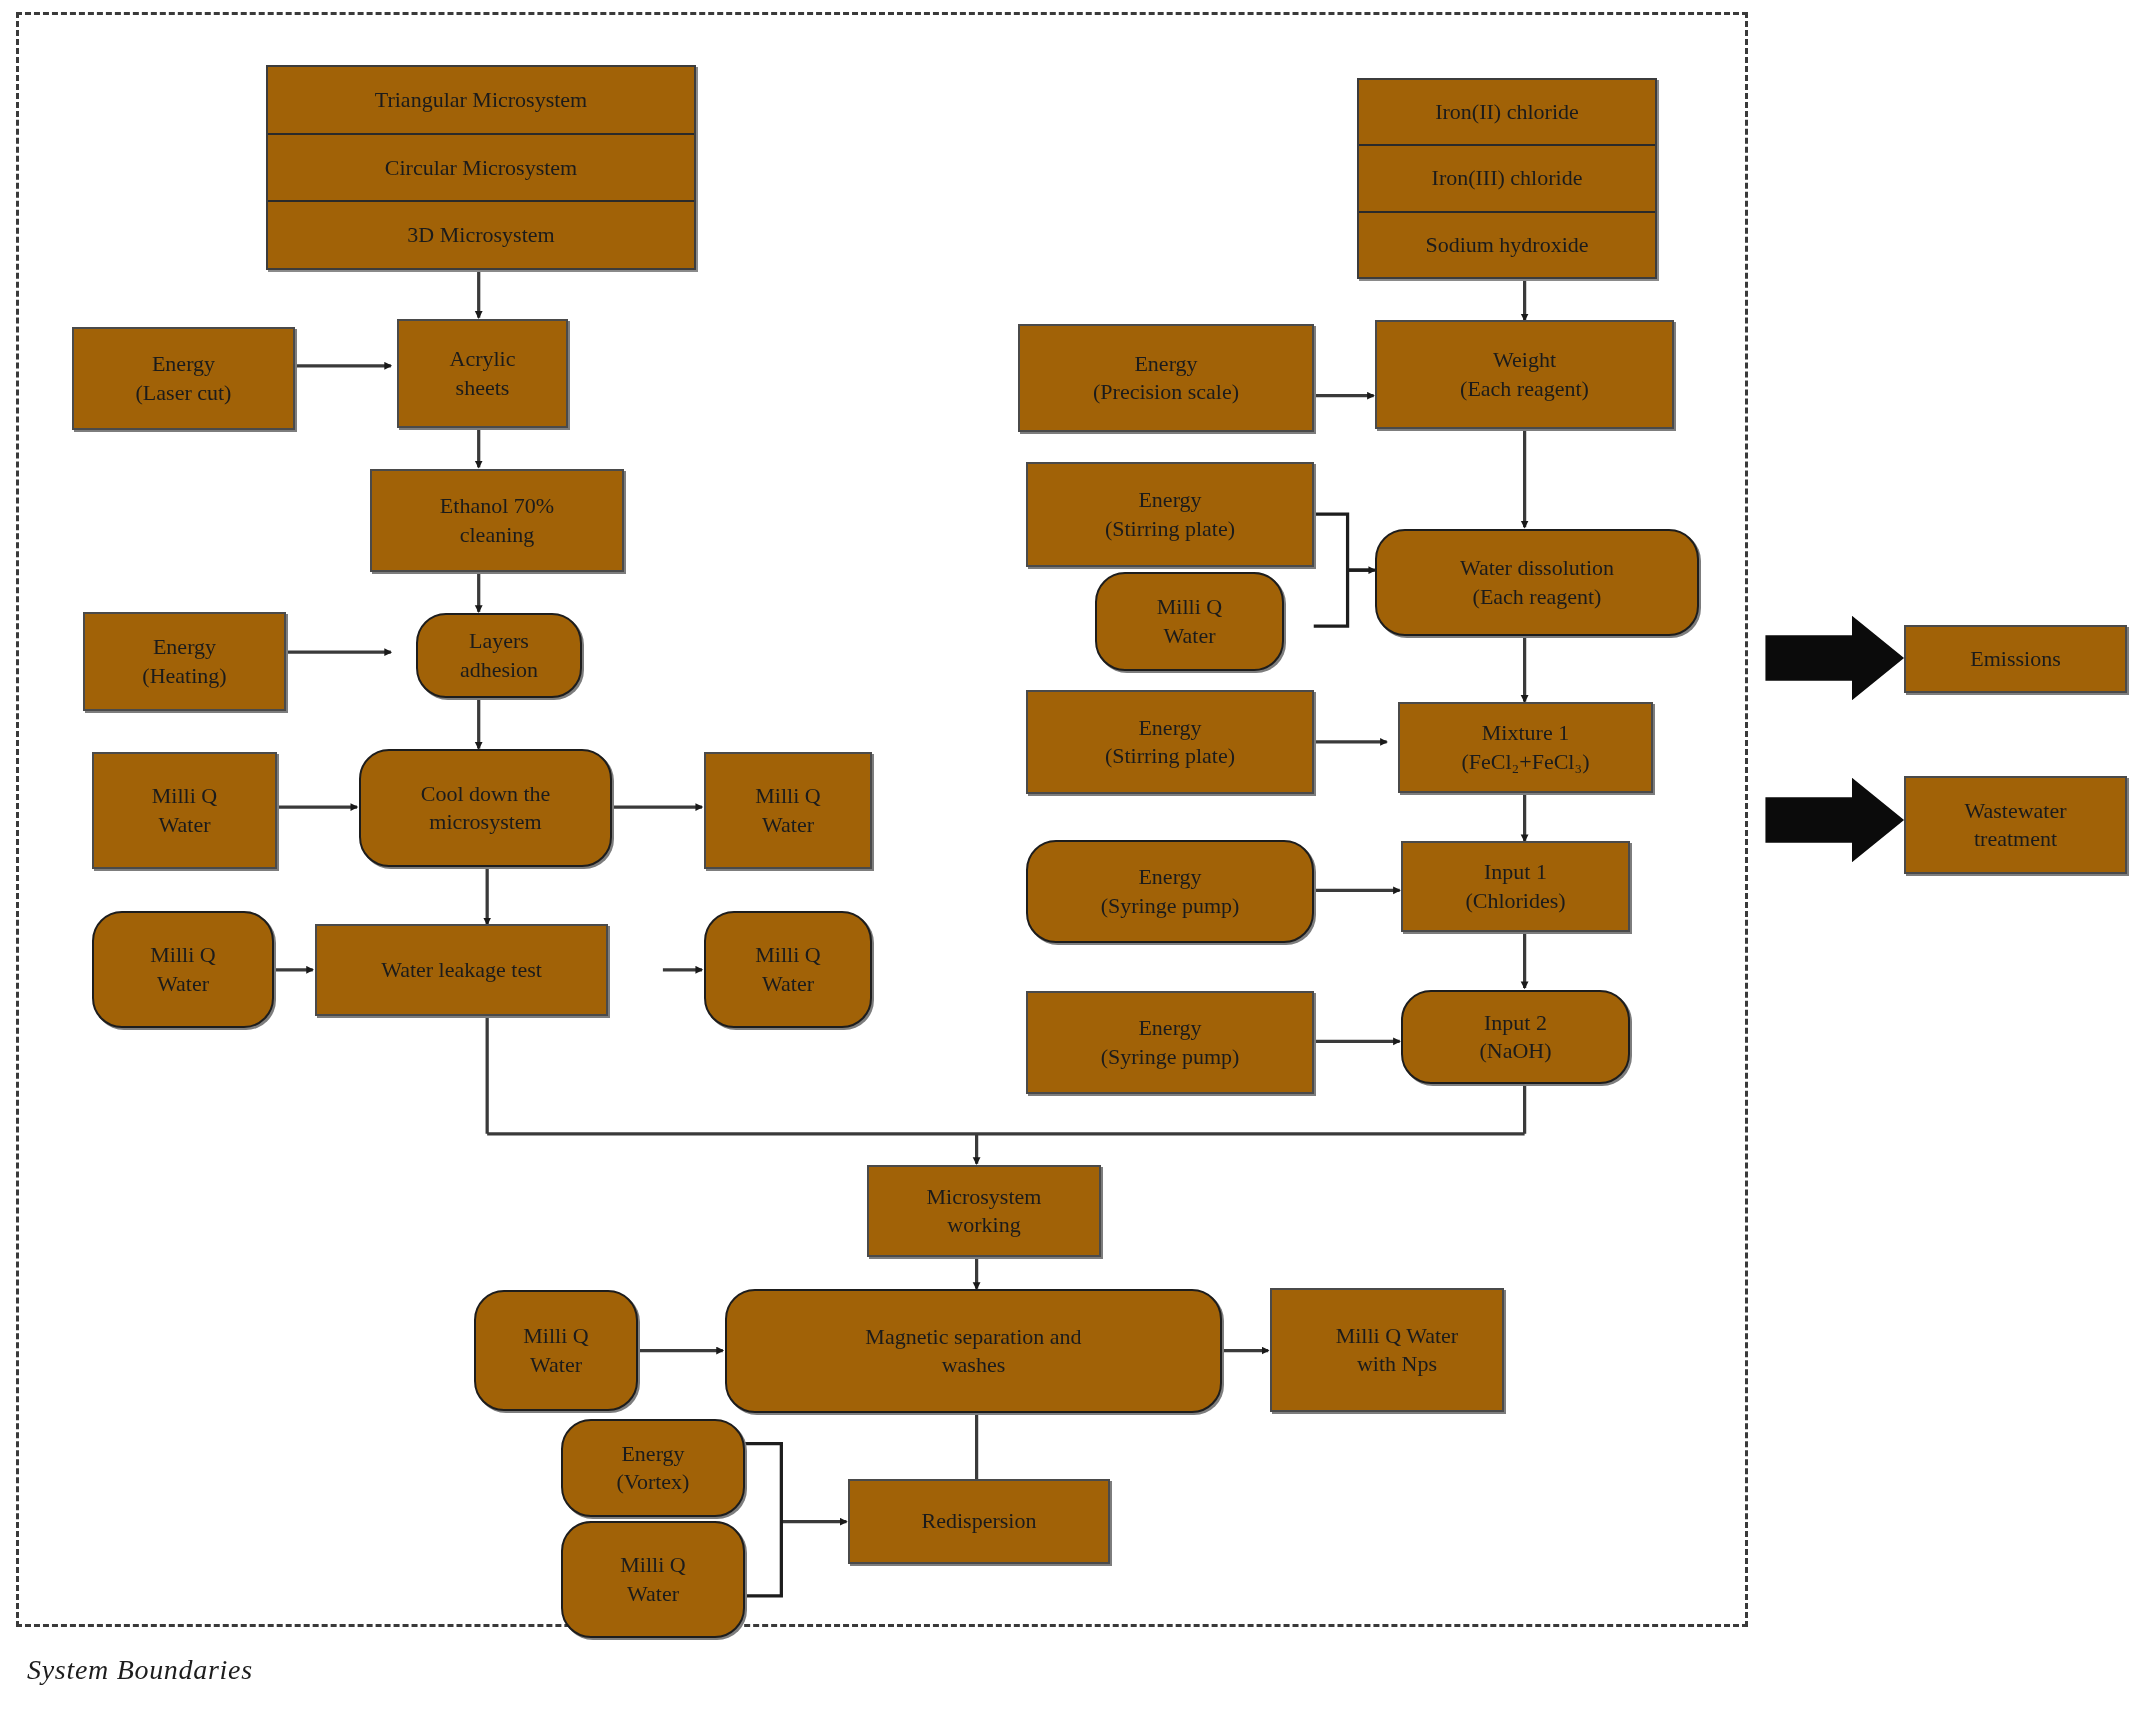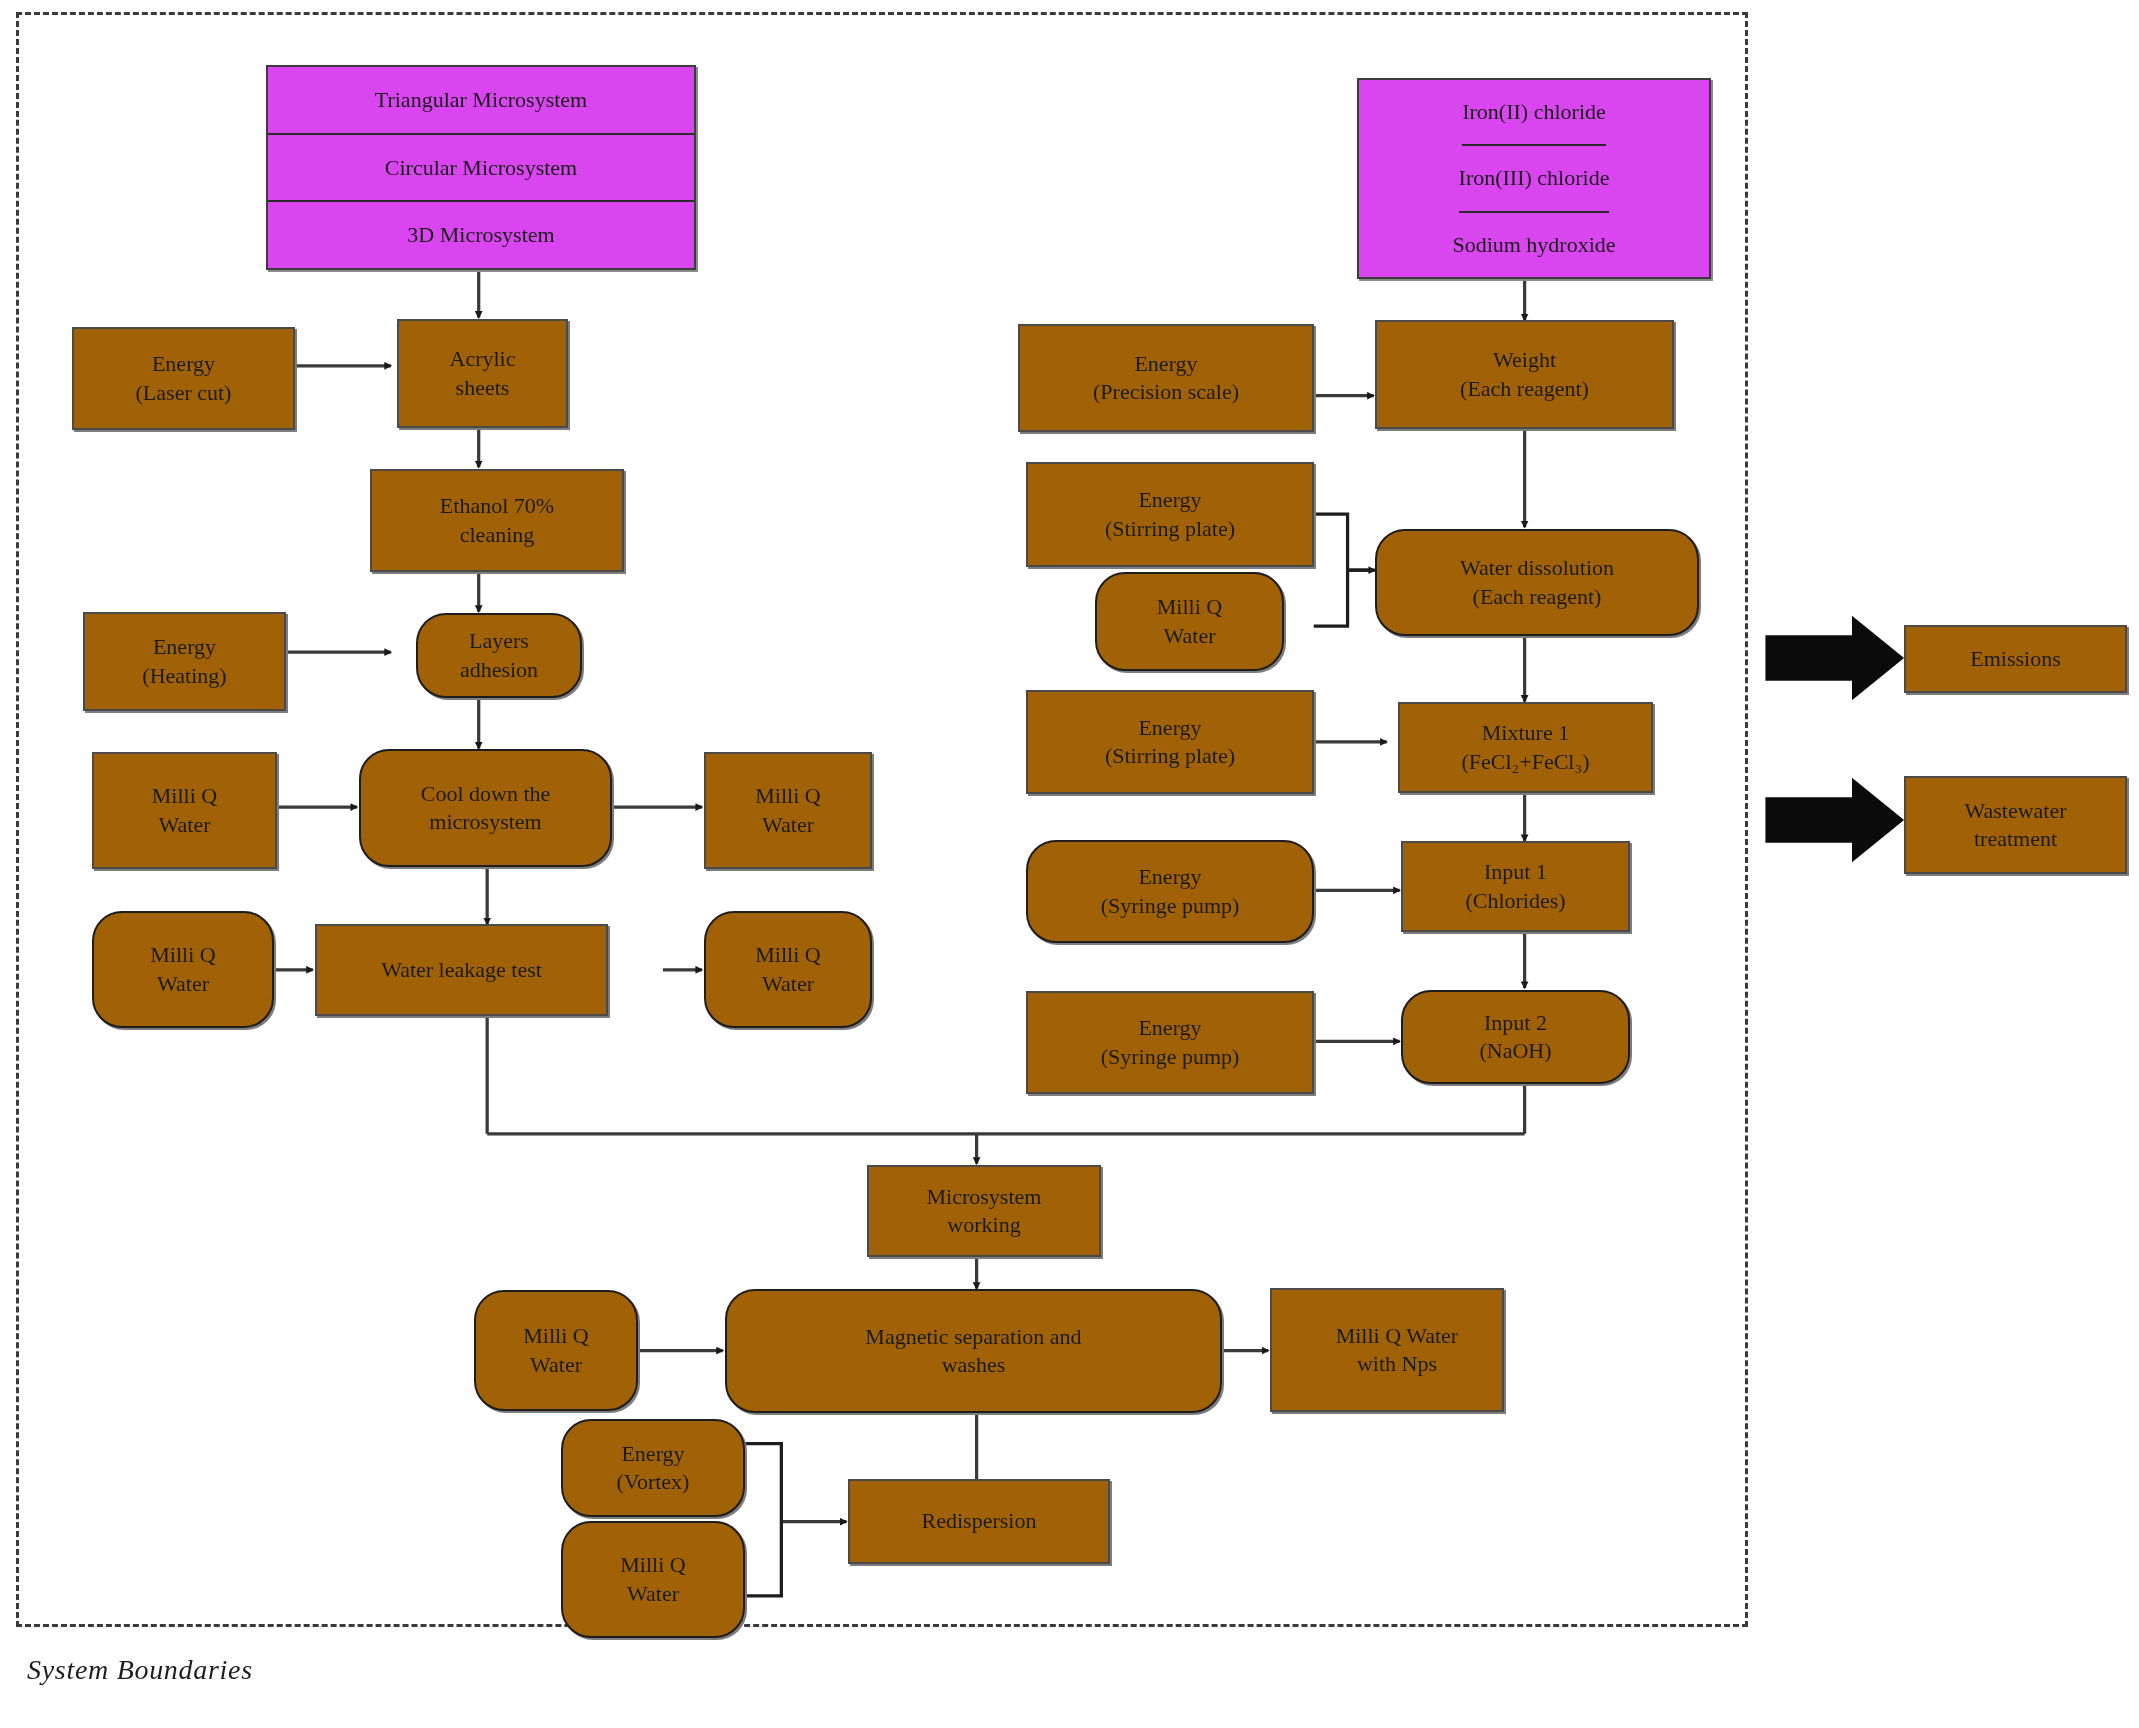--- a/index.html
+++ b/index.html
@@ -31,21 +31,21 @@
     padding:2.6px 5.2px;
   }
   .nodebox.dark{ border-color:#1d1d1d;border-radius:30px; }
   .nodebox .ln{display:block;white-space:nowrap;}
 
   
   .stackgroup{
     position:absolute;
     box-sizing:border-box;
     border:2px solid #3c3c3c;
-    background:#d946ef;
+    background:#a16207;
     box-shadow: 2px 2px 0 0 #8a8a8a;
     display:flex;
     flex-direction:column;
   }
   .stackgroup .srow{
     flex:1 1 0;
     display:flex;
     align-items:center;
     justify-content:center;
     font-size:22px;
@@ -168,21 +168,21 @@
 
   <div id="boundary"></div>
   <div id="boundary-label">System Boundaries</div>
 
   <div class="stackgroup" style="left:266px; top:65px; width:430px; height:205px;">
     <div class="srow">Triangular Microsystem</div>
     <div class="srow">Circular Microsystem</div>
     <div class="srow">3D Microsystem</div>
   </div>
 
-  <div class="stackgroup" style="left:1357px; top:78px; width:354px; height:201px;align-items:center;">
+  <div class="stackgroup" style="left:1357px; top:78px; width:300px; height:201px;">
     <div class="srow">Iron(II)  chloride</div>
     <div class="srow">Iron(III) chloride</div>
     <div class="srow">Sodium hydroxide</div>
   </div>
 
   <div class="nodebox" style="left:72px; top:327px; width:223px; height:103px;">
     <span class="ln">Energy</span>
     <span class="ln">(Laser cut)</span>
   </div>
 

